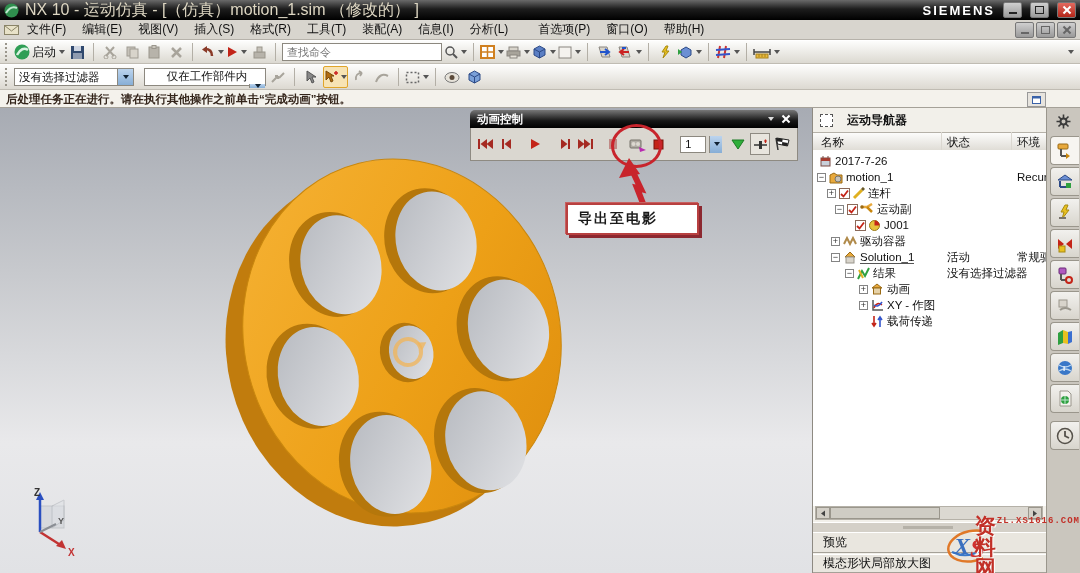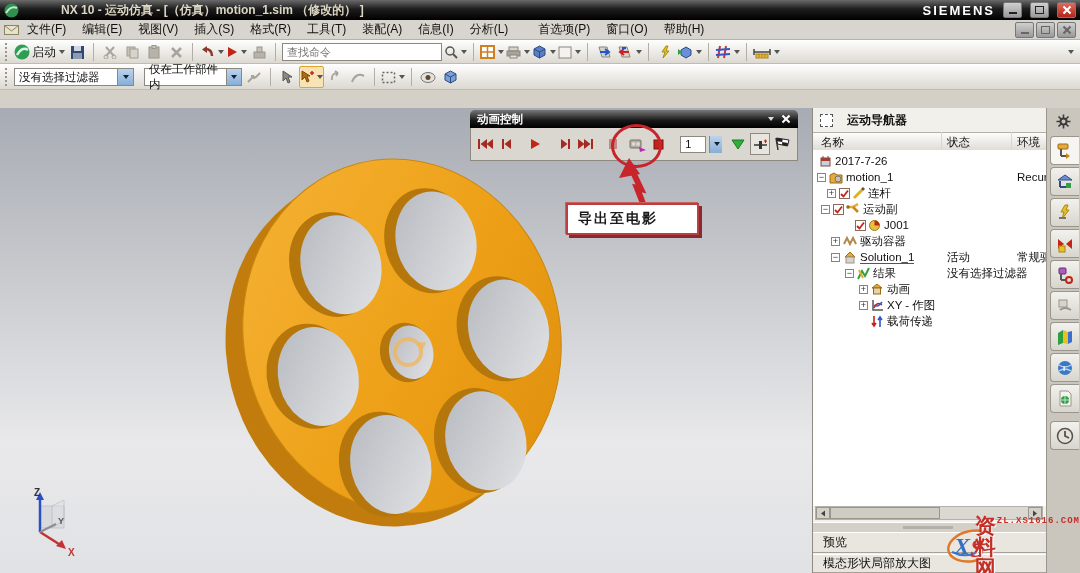--- a/index.html
+++ b/index.html
@@ -1,21 +1,21 @@
 <!DOCTYPE html>
 <html><head>
 <meta charset="utf-8">
 <style>
   html,body{margin:0;padding:0;background:#888;}
   #root{position:relative;width:1080px;height:573px;overflow:hidden;background:#d4d0c8;
         font-family:"Liberation Sans","DejaVu Sans",sans-serif;font-size:12px;color:#111;}
   
   .titlebar{position:absolute;left:0;top:0;width:1080px;height:20px;
     background:linear-gradient(#6a6a6a,#1d1d1d 45%,#000);display:flex;align-items:center;gap:6px;padding:0 4px;box-sizing:border-box;}
-  .titletext{color:#ddd6c2;font-weight:bold;font-size:12px;white-space:nowrap;margin-left:36px;}
+  .titletext{color:#ddd6c2;font-weight:normal;font-size:16px;white-space:nowrap;}
   .brand{margin-left:auto;color:#fff;font-weight:bold;letter-spacing:2px;font-size:13px;}
   .winbtn{width:17px;height:14px;border:1px solid #777;border-radius:2px;background:linear-gradient(#cfcfcf,#9a9a9a);
     display:flex;align-items:center;justify-content:center;margin-left:2px;}
   .winbtn.close{background:linear-gradient(#e26a5f,#b42619);}
   .glyph-min{width:8px;height:2px;background:#222;margin-top:6px;}
   .glyph-res{width:7px;height:6px;border:1px solid #222;}
   .glyph-x{position:relative;width:8px;height:8px;}
   .glyph-x::before,.glyph-x::after{content:"";position:absolute;left:3px;top:-1px;width:2px;height:10px;background:#fff;}
   .glyph-x::before{transform:rotate(45deg);} .glyph-x::after{transform:rotate(-45deg);}
   .winbtn.gray .glyph-x::before,.winbtn.gray .glyph-x::after{background:#666;}
@@ -297,21 +297,21 @@
 
   <div class="toolbar" id="toolbar2">
     <span class="grip"></span>
     <span class="ddbox" style="width:120px;">
       <span>没有选择过滤器</span>
       <span class="ddbtn">
           <span class="caret"></span>
         </span>
     </span>
     <span style="width:6px;"></span>
-    <span class="ddbox" style="width:98px;">
+    <span class="ddbox" style="width:122px;flex-direction:column;">
       <span>仅在工作部件内</span>
       <span class="ddbtn">
           <span class="caret"></span>
         </span>
     </span>
     <span class="tbtn">
       <svg width="16" height="15">
         <path d="M2 12 L8 6 M8 6 L5 6 M8 6 L8 9" stroke="#a8a49b" stroke-width="2" fill="none"></path>
           <path d="M14 3 L9 8" stroke="#a8a49b" stroke-width="2"></path>
       </svg>
@@ -354,20 +354,29 @@
       </svg>
     </span>
     <span class="tbtn">
       <svg width="15" height="14">
         <path d="M7.5 1 L13 4 L13 10 L7.5 13 L2 10 L2 4 Z" fill="#7aa0d8" stroke="#2d4a86"></path>
           <path d="M2 4 L7.5 7 L13 4 M7.5 7 V13" stroke="#2d4a86" fill="none"></path>
       </svg>
     </span>
   </div>
 
+  <div class="msgbar">
+    <span>后处理任务正在进行。请在执行其他操作之前单击“完成动画”按钮。</span>
+    <span class="msg-side-btn">
+      <svg width="9" height="8">
+          <rect x="0.5" y="0.5" width="8" height="7" fill="#fff" stroke="#3a62a8"></rect>
+          <rect x="0.5" y="0.5" width="8" height="2" fill="#3a62a8"></rect>
+        </svg>
+    </span>
+  </div>
 
   <div class="viewport">
     <svg width="812" height="465" viewBox="0 0 812 465">
       <defs>
         <linearGradient id="faceGrad" x1="0" y1="0" x2="1" y2="1">
           <stop offset="0" stop-color="#f6b336"></stop>
             <stop offset="0.55" stop-color="#eda017"></stop>
             <stop offset="1" stop-color="#dd8c0c"></stop>
         </linearGradient>
         <linearGradient id="holeGrad" x1="0" y1="0" x2="1" y2="1">
@@ -568,21 +577,21 @@
           <rect x="0.5" y="0.5" width="10" height="10" fill="#fff" stroke="#8a6a5a"></rect>
             <path d="M2 6 L4.5 8.5 L9 2.5" stroke="#c42418" stroke-width="1.8" fill="none"></path>
         </svg>
         <svg class="ti" width="13" height="13">
           <path d="M2 11 L10 3" stroke="#e0b020" stroke-width="3"></path>
             <path d="M10 3 L12 1" stroke="#6a5a2a" stroke-width="3"></path>
         </svg>
         <span>连杆</span>
       </div>
 
-      <div class="trow" style="top:51px;padding-left:8px;">
+      <div class="trow" style="top:51px;padding-left:22px;">
         <span class="exp m"></span>
         <svg class="cb" width="11" height="11">
           <rect x="0.5" y="0.5" width="10" height="10" fill="#fff" stroke="#8a6a5a"></rect>
             <path d="M2 6 L4.5 8.5 L9 2.5" stroke="#c42418" stroke-width="1.8" fill="none"></path>
         </svg>
         <svg class="ti" width="14" height="12">
           <path d="M1 4 L7 4 L12 1" stroke="#e8a93c" stroke-width="2.5" fill="none"></path>
             <path d="M7 4 L12 9" stroke="#c9870e" stroke-width="2.5"></path>
             <circle cx="2" cy="4" r="1.8" fill="#9a6a14"></circle>
         </svg>

